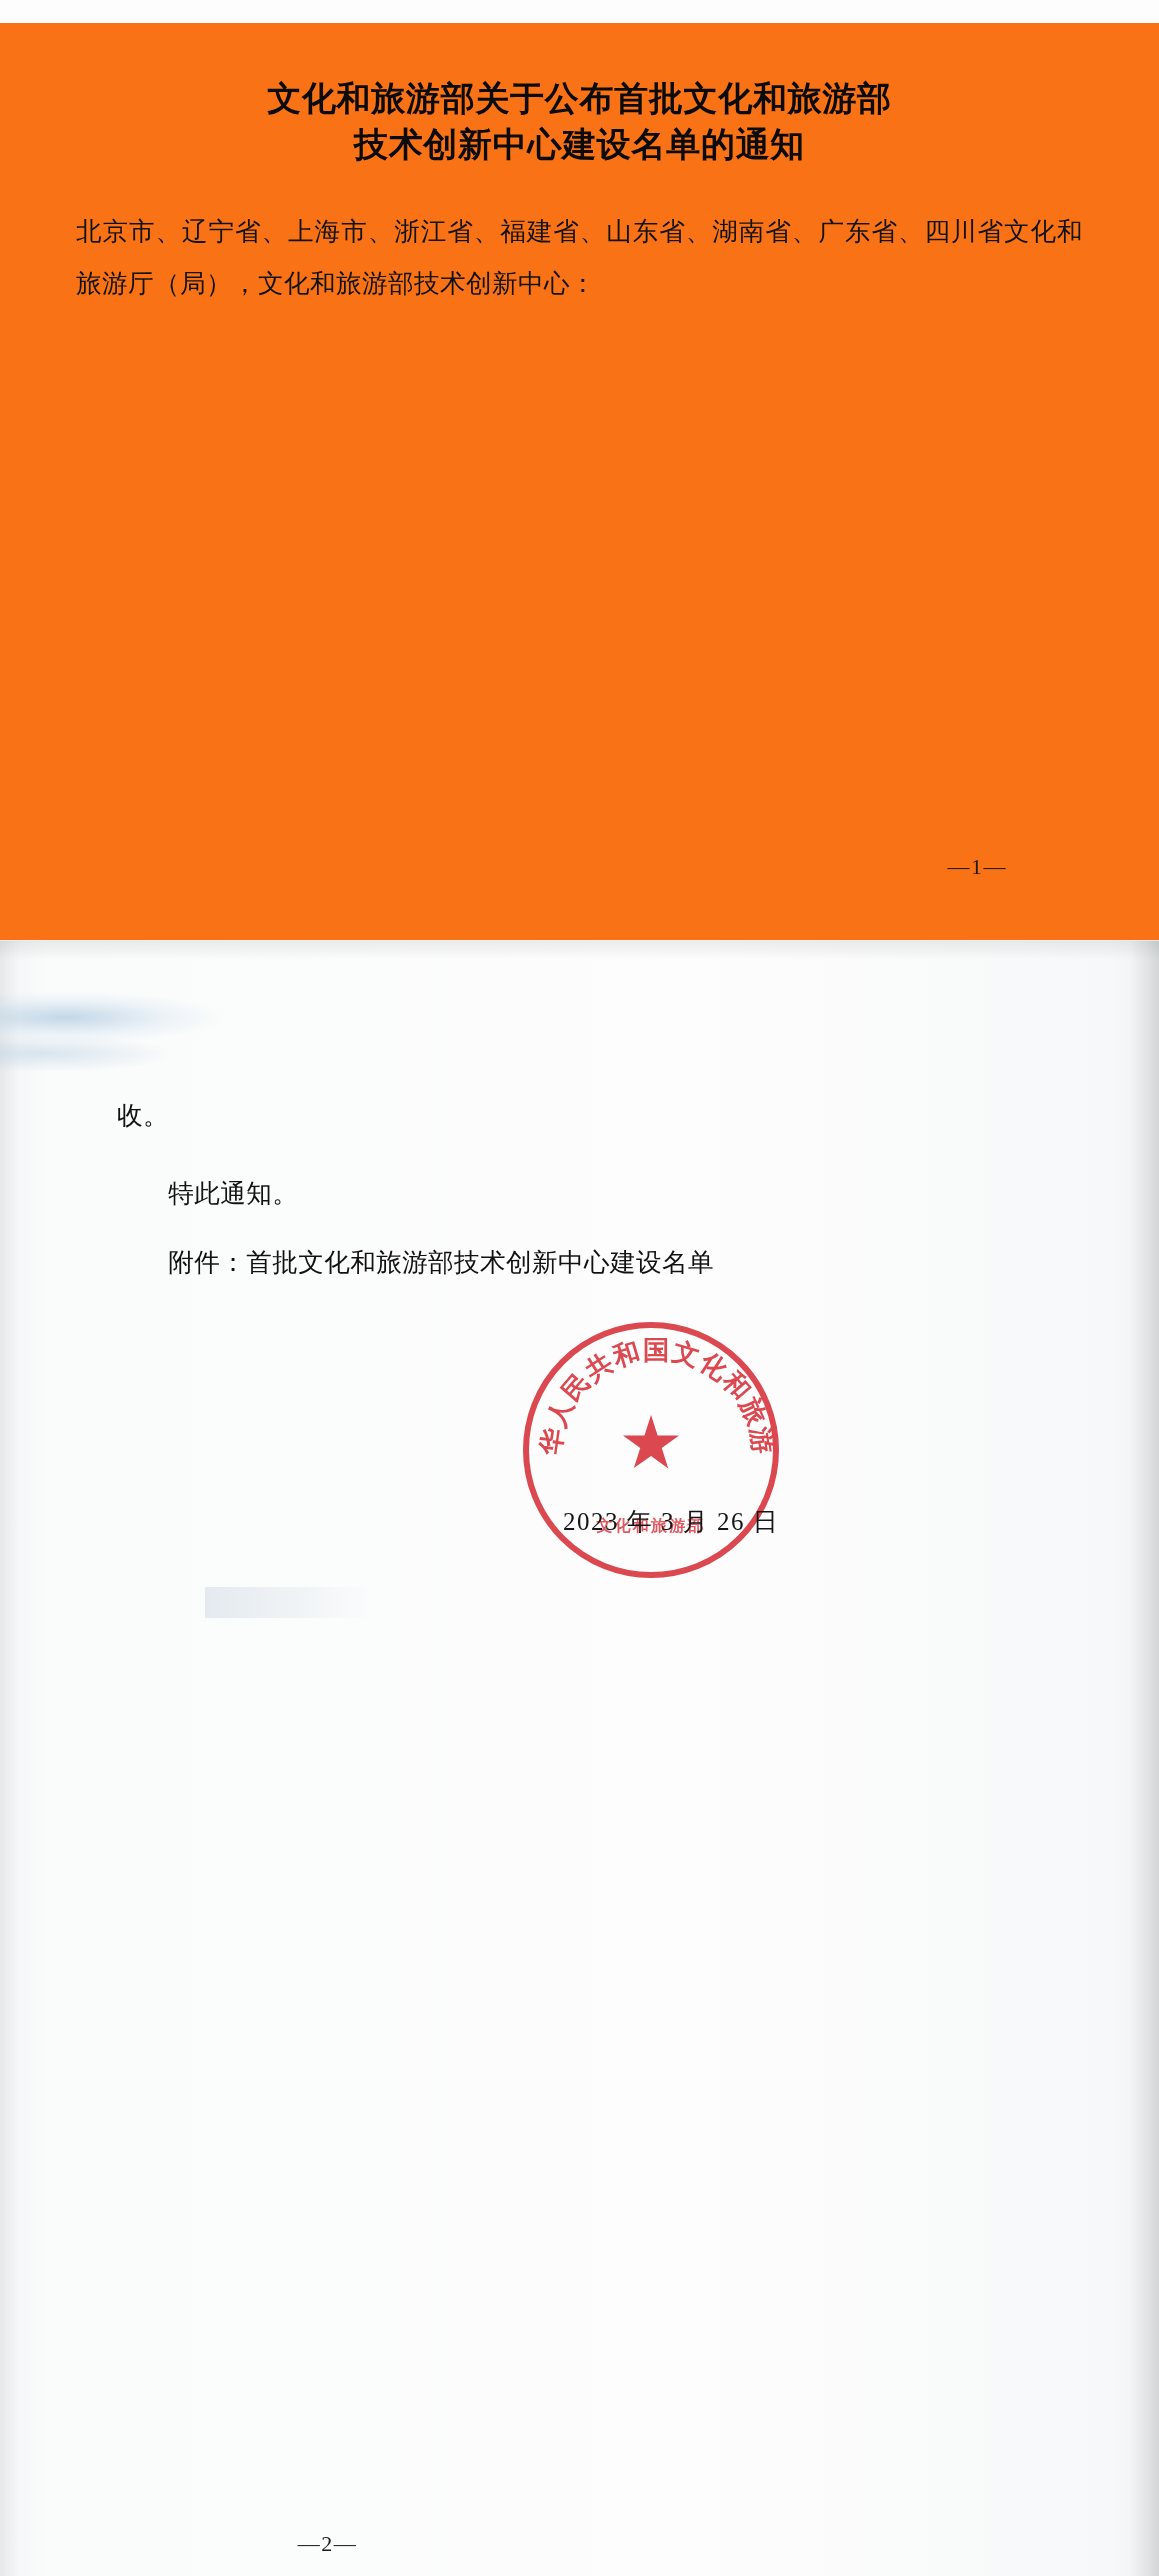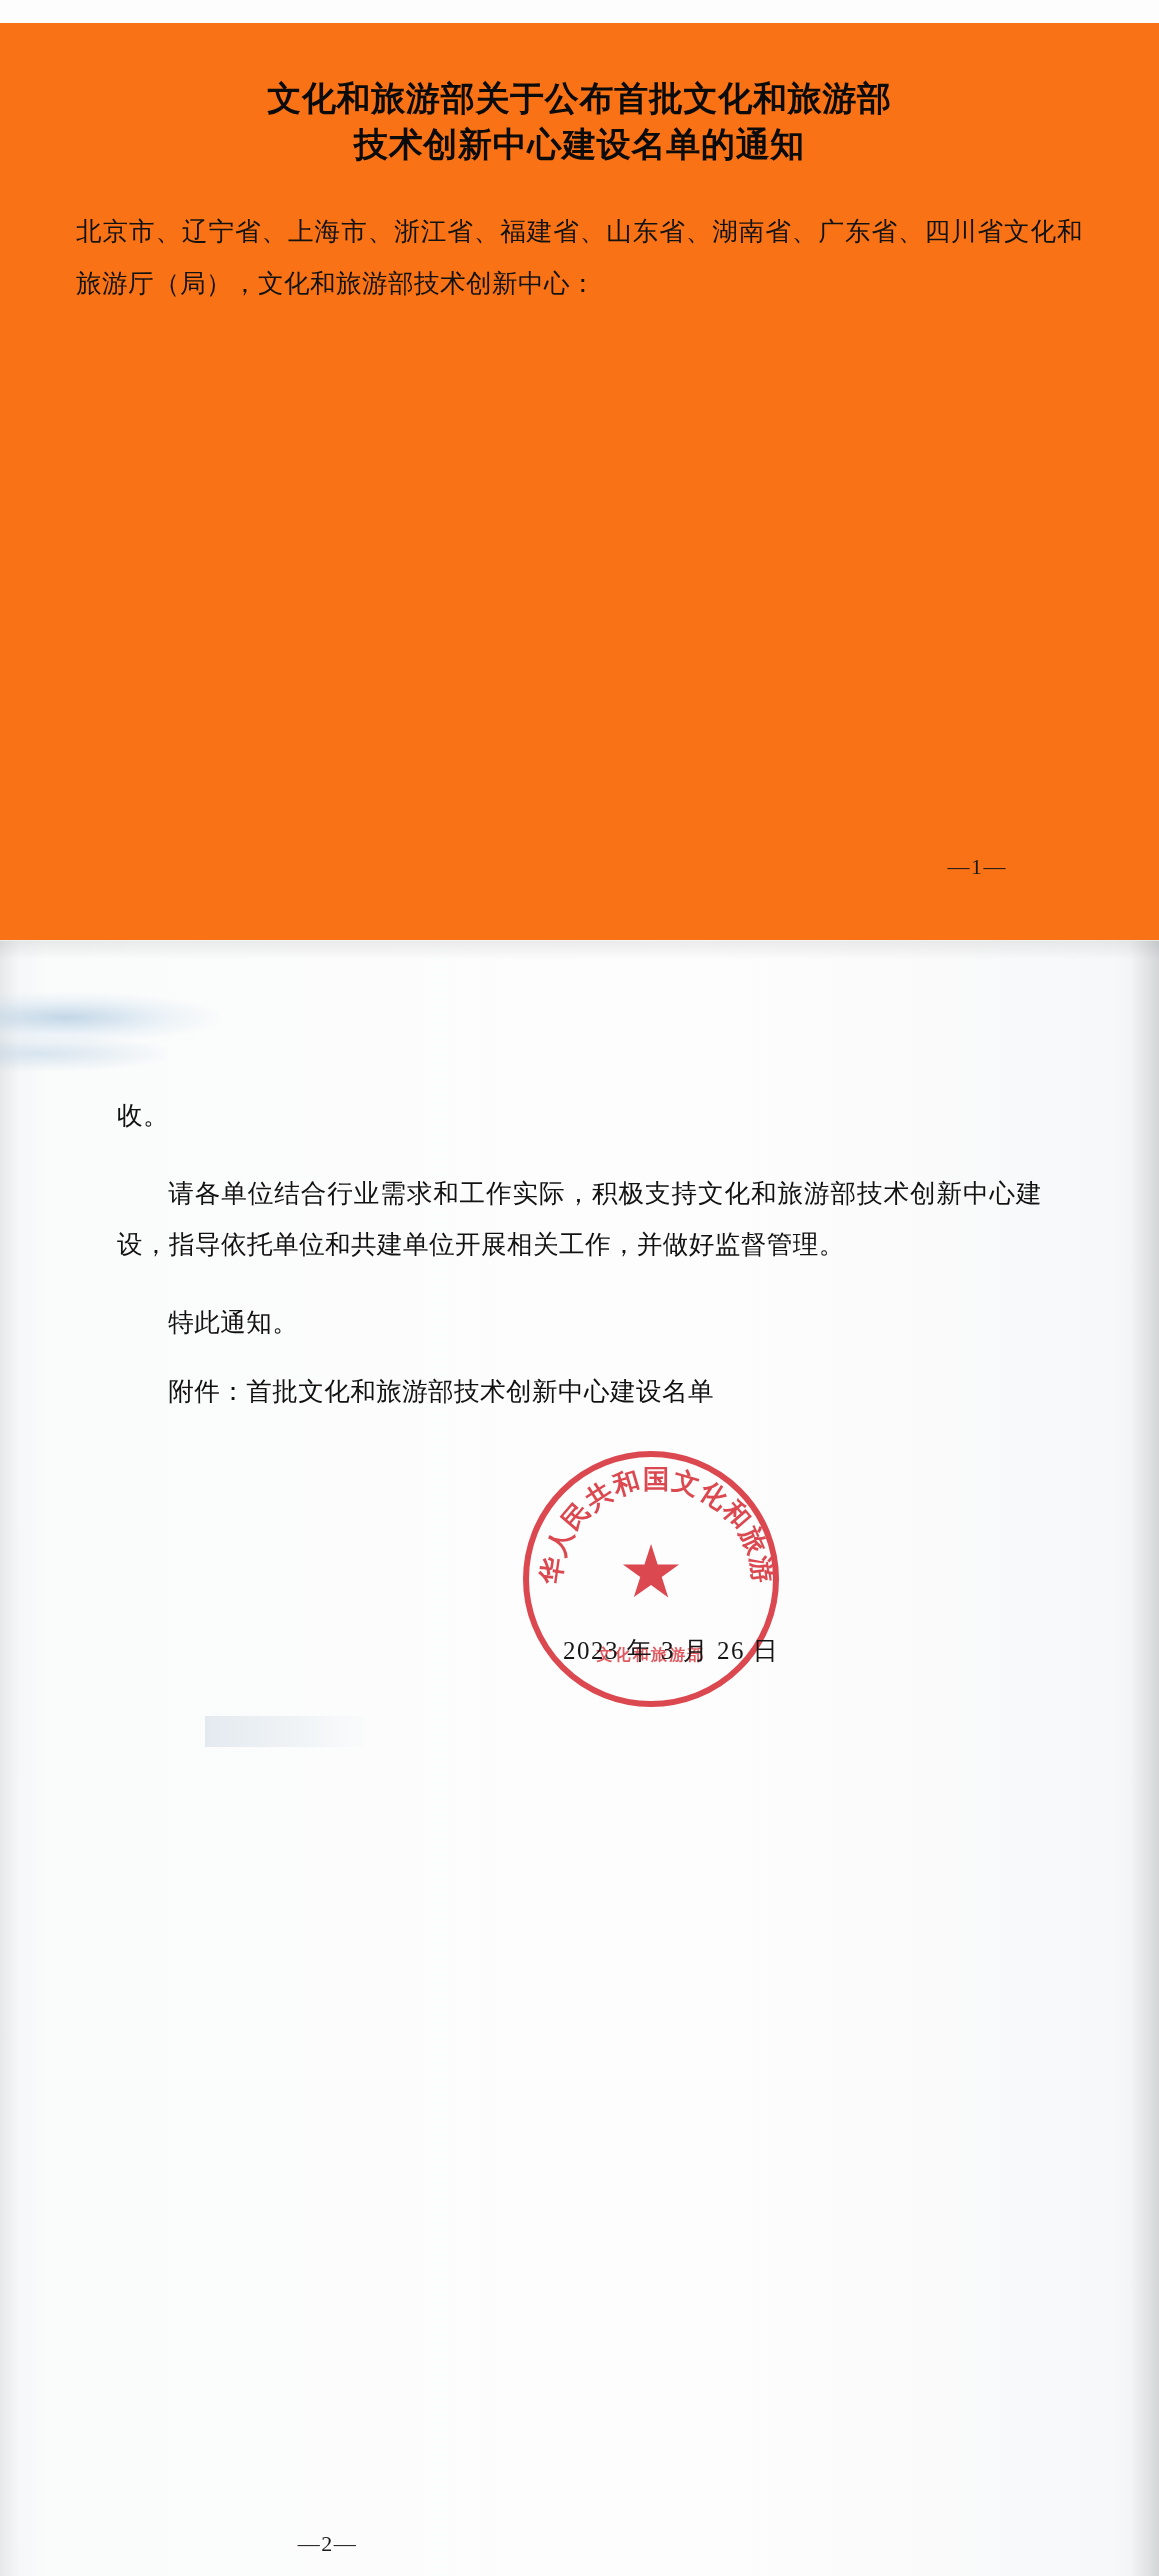--- a/index.html
+++ b/index.html
@@ -227,21 +227,20 @@
     <div class="fold"></div>
     <div class="edge-left"></div>
     <div class="edge-shadow"></div>
     <div class="smudge"></div>
     <div class="smudge2"></div>
 
     <div style="height:124px"></div>
 
     <p class="body-text">收。</p>
 
-    <p class="body-text indent">请各单位结合行业需求和工作实际，积极支持文化和旅游部技术创新中心建设，指导依托单位和共建单位开展相关工作，并做好监督管理。</p>
 
     <p class="body-text indent">特此通知。</p>
 
     <p class="attachment">附件：首批文化和旅游部技术创新中心建设名单</p>
 
     <div class="sign-block">
       <div class="seal">
         <svg class="seal-arc" viewBox="0 0 350 350">
           <defs>
             <path id="arcTop" d="M 42,175 A 133,133 0 0 1 308,175"></path>

